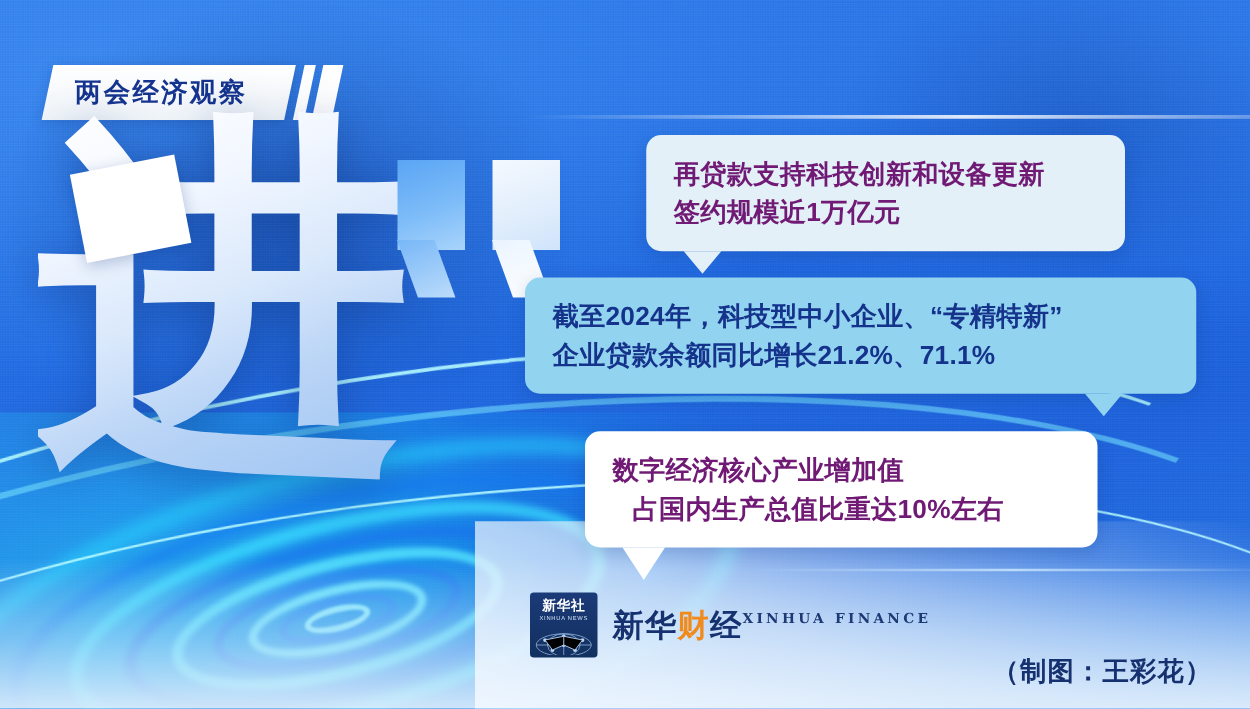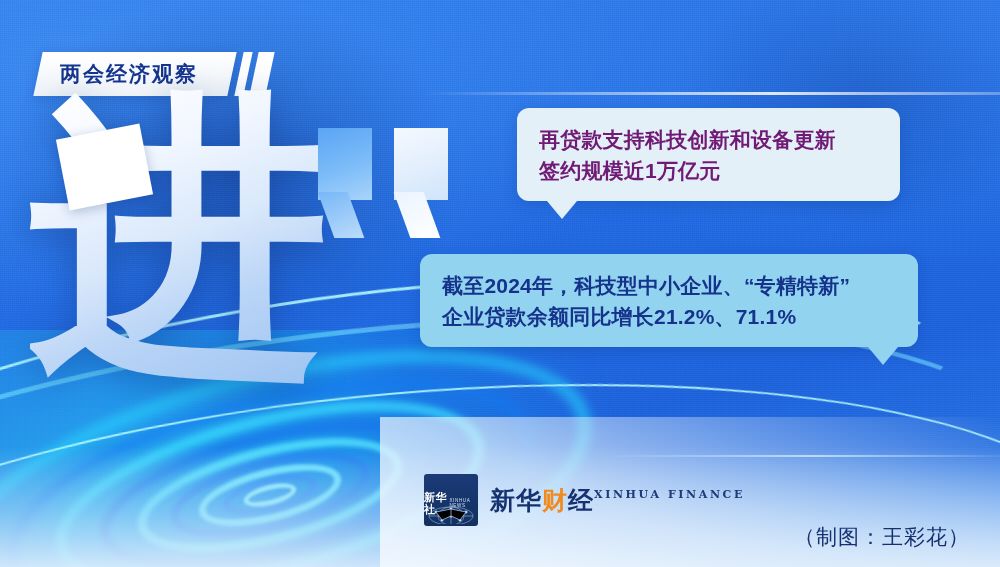--- a/index.html
+++ b/index.html
@@ -170,38 +170,38 @@
   .tail-down{
     position:absolute; top:100%;
     width:0; height:0;
     border-left:15px solid transparent;
     border-right:15px solid transparent;
   }
 
   #callout-1{ left:517px; top:108px; width:383px; background:#e4f0f7; }
   #callout-1 .tail-down{ left:30px; border-top:18px solid #e4f0f7; }
 
-  #callout-2{ left:420px; top:222px; width:498px; background:#92d4f0;margin-top:32px; }
+  #callout-2{ left:420px; top:222px; width:537px; background:#92d4f0; }
   #callout-2 .tail-down{ left:448px; border-top:18px solid #92d4f0; }
   #callout-2 .line{ color:#16338c; }
 
   #callout-3{ left:468px; top:345px; width:410px; background:#ffffff; }
   #callout-3 .tail-down{ left:30px; border-top:26px solid #ffffff; border-left:17px solid transparent; border-right:17px solid transparent; }
   #callout-3 .line.indent{ padding-left:16px; }
 
   
   .logos{
     position:absolute; left:424px; top:474px;
     display:flex; align-items:center; gap:12px;
   }
   .xinhua-badge{
     width:54px; height:52px;
     background:linear-gradient(180deg,#1b3a78 0%, #12305f 100%);
     border-radius:3px;
-    display:flex; flex-direction:row; align-items:center;
+    display:flex; flex-direction:column; align-items:center;
     padding-top:5px;
     position:relative; overflow:hidden;
   }
   .xinhua-badge .cn{
     color:#ffffff; font-size:11px; font-weight:bold; letter-spacing:.5px; line-height:12px;
   }
   .xinhua-badge .en{
     color:#cfe0f5; font-size:4.6px; letter-spacing:.6px; margin-top:1px;
   }
   .xinhua-badge .net{
@@ -218,21 +218,21 @@
   .finance-en{
     color:#1d3a75; font-size:11px; font-weight:bold; letter-spacing:2.6px;
     font-family:"DejaVu Serif","Liberation Serif",serif;
     margin-top:1px;
     text-align:right;
   }
 
   .credit{
     position:absolute; right:30px; bottom:16px;
     color:#16316f;
-    font-size:21px; font-weight:normal; letter-spacing:1px;
+    font-size:21px; font-weight:bold; letter-spacing:1px;
     font-family:"DejaVu Serif","Liberation Serif",serif;
     text-align:right;
   }
 </style>
 </head>
 <body>
 
 <div id="stage">
 
   <div class="bg-base"></div>
@@ -290,20 +290,25 @@
     <div class="line">签约规模近1万亿元</div>
     <div class="tail-down"></div>
   </div>
 
   <div class="callout" id="callout-2">
     <div class="line">截至2024年，科技型中小企业、“专精特新”</div>
     <div class="line">企业贷款余额同比增长21.2%、71.1%</div>
     <div class="tail-down"></div>
   </div>
 
+  <div class="callout" id="callout-3">
+    <div class="line">数字经济核心产业增加值</div>
+    <div class="line indent">占国内生产总值比重达10%左右</div>
+    <div class="tail-down"></div>
+  </div>
 
   <div class="logos">
     <div class="xinhua-badge">
       <div class="cn">新华社</div>
       <div class="en">XINHUA NEWS</div>
       <svg class="net" viewBox="0 0 54 24">
         <g stroke="#9fc0e8" stroke-width=".6" fill="none" opacity=".95">
           <ellipse cx="27" cy="16" rx="22" ry="9"></ellipse>
           <ellipse cx="27" cy="16" rx="13" ry="9"></ellipse>
           <path d="M5 16 H49 M27 7 V25"></path>

